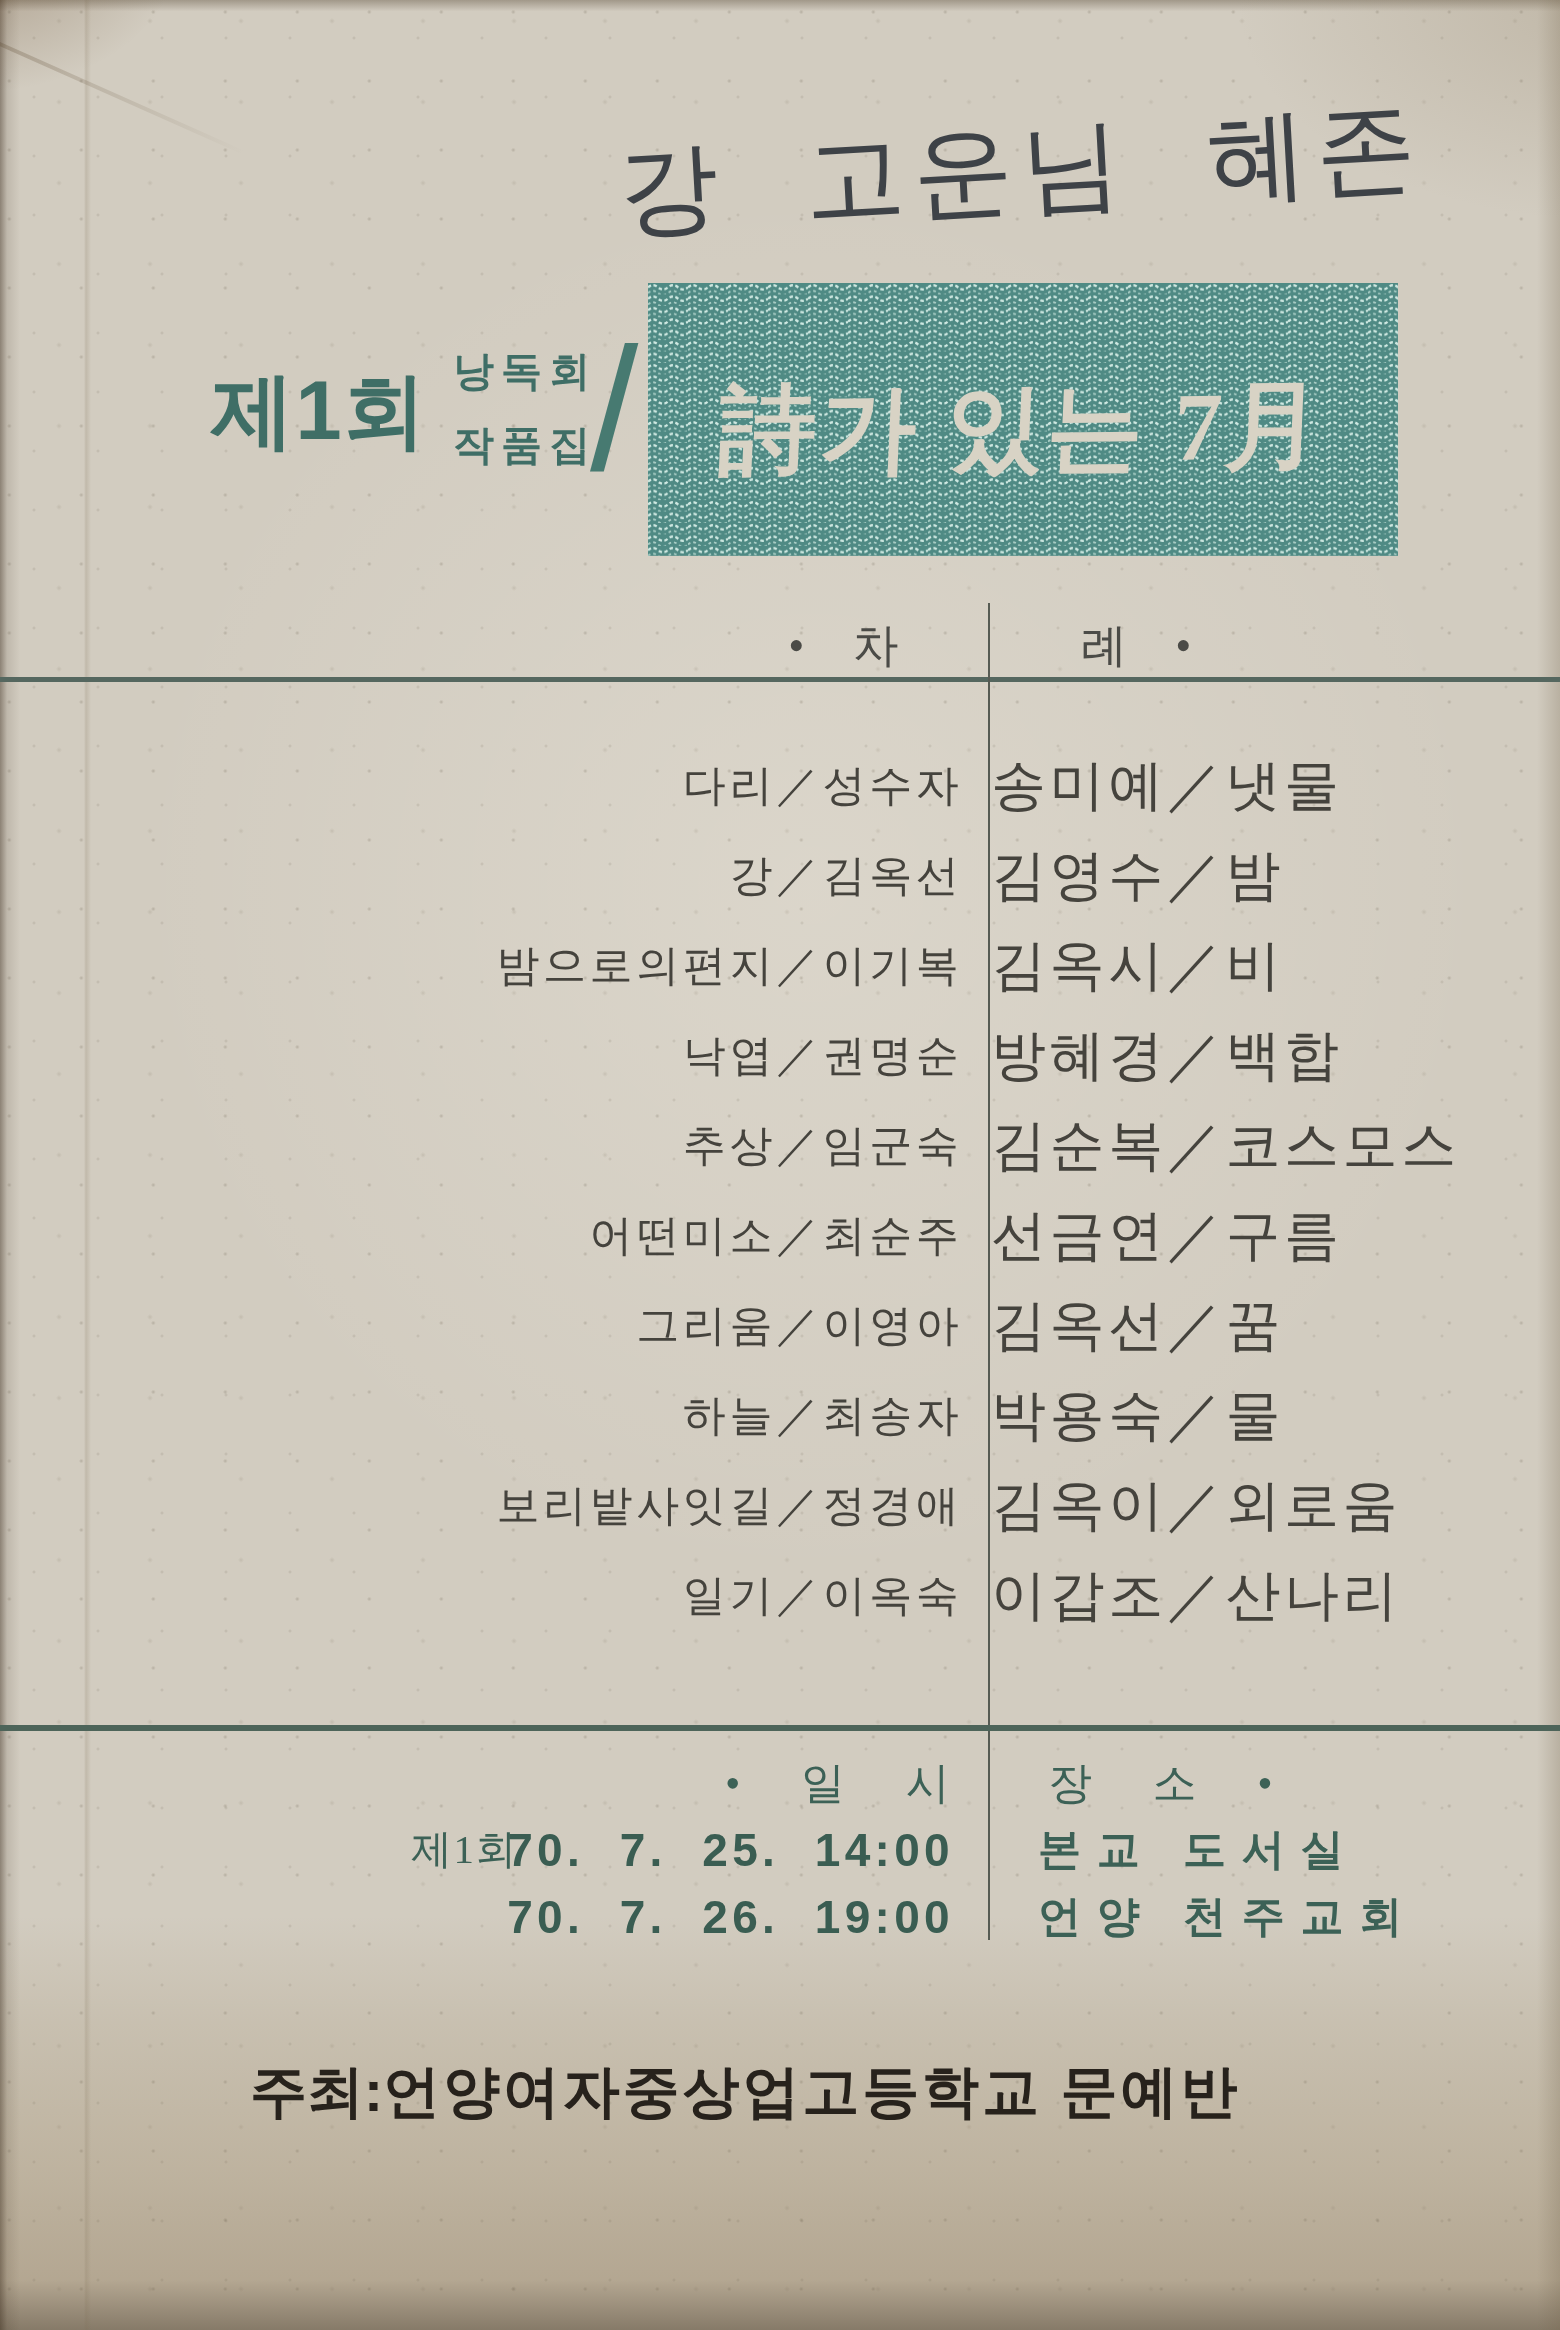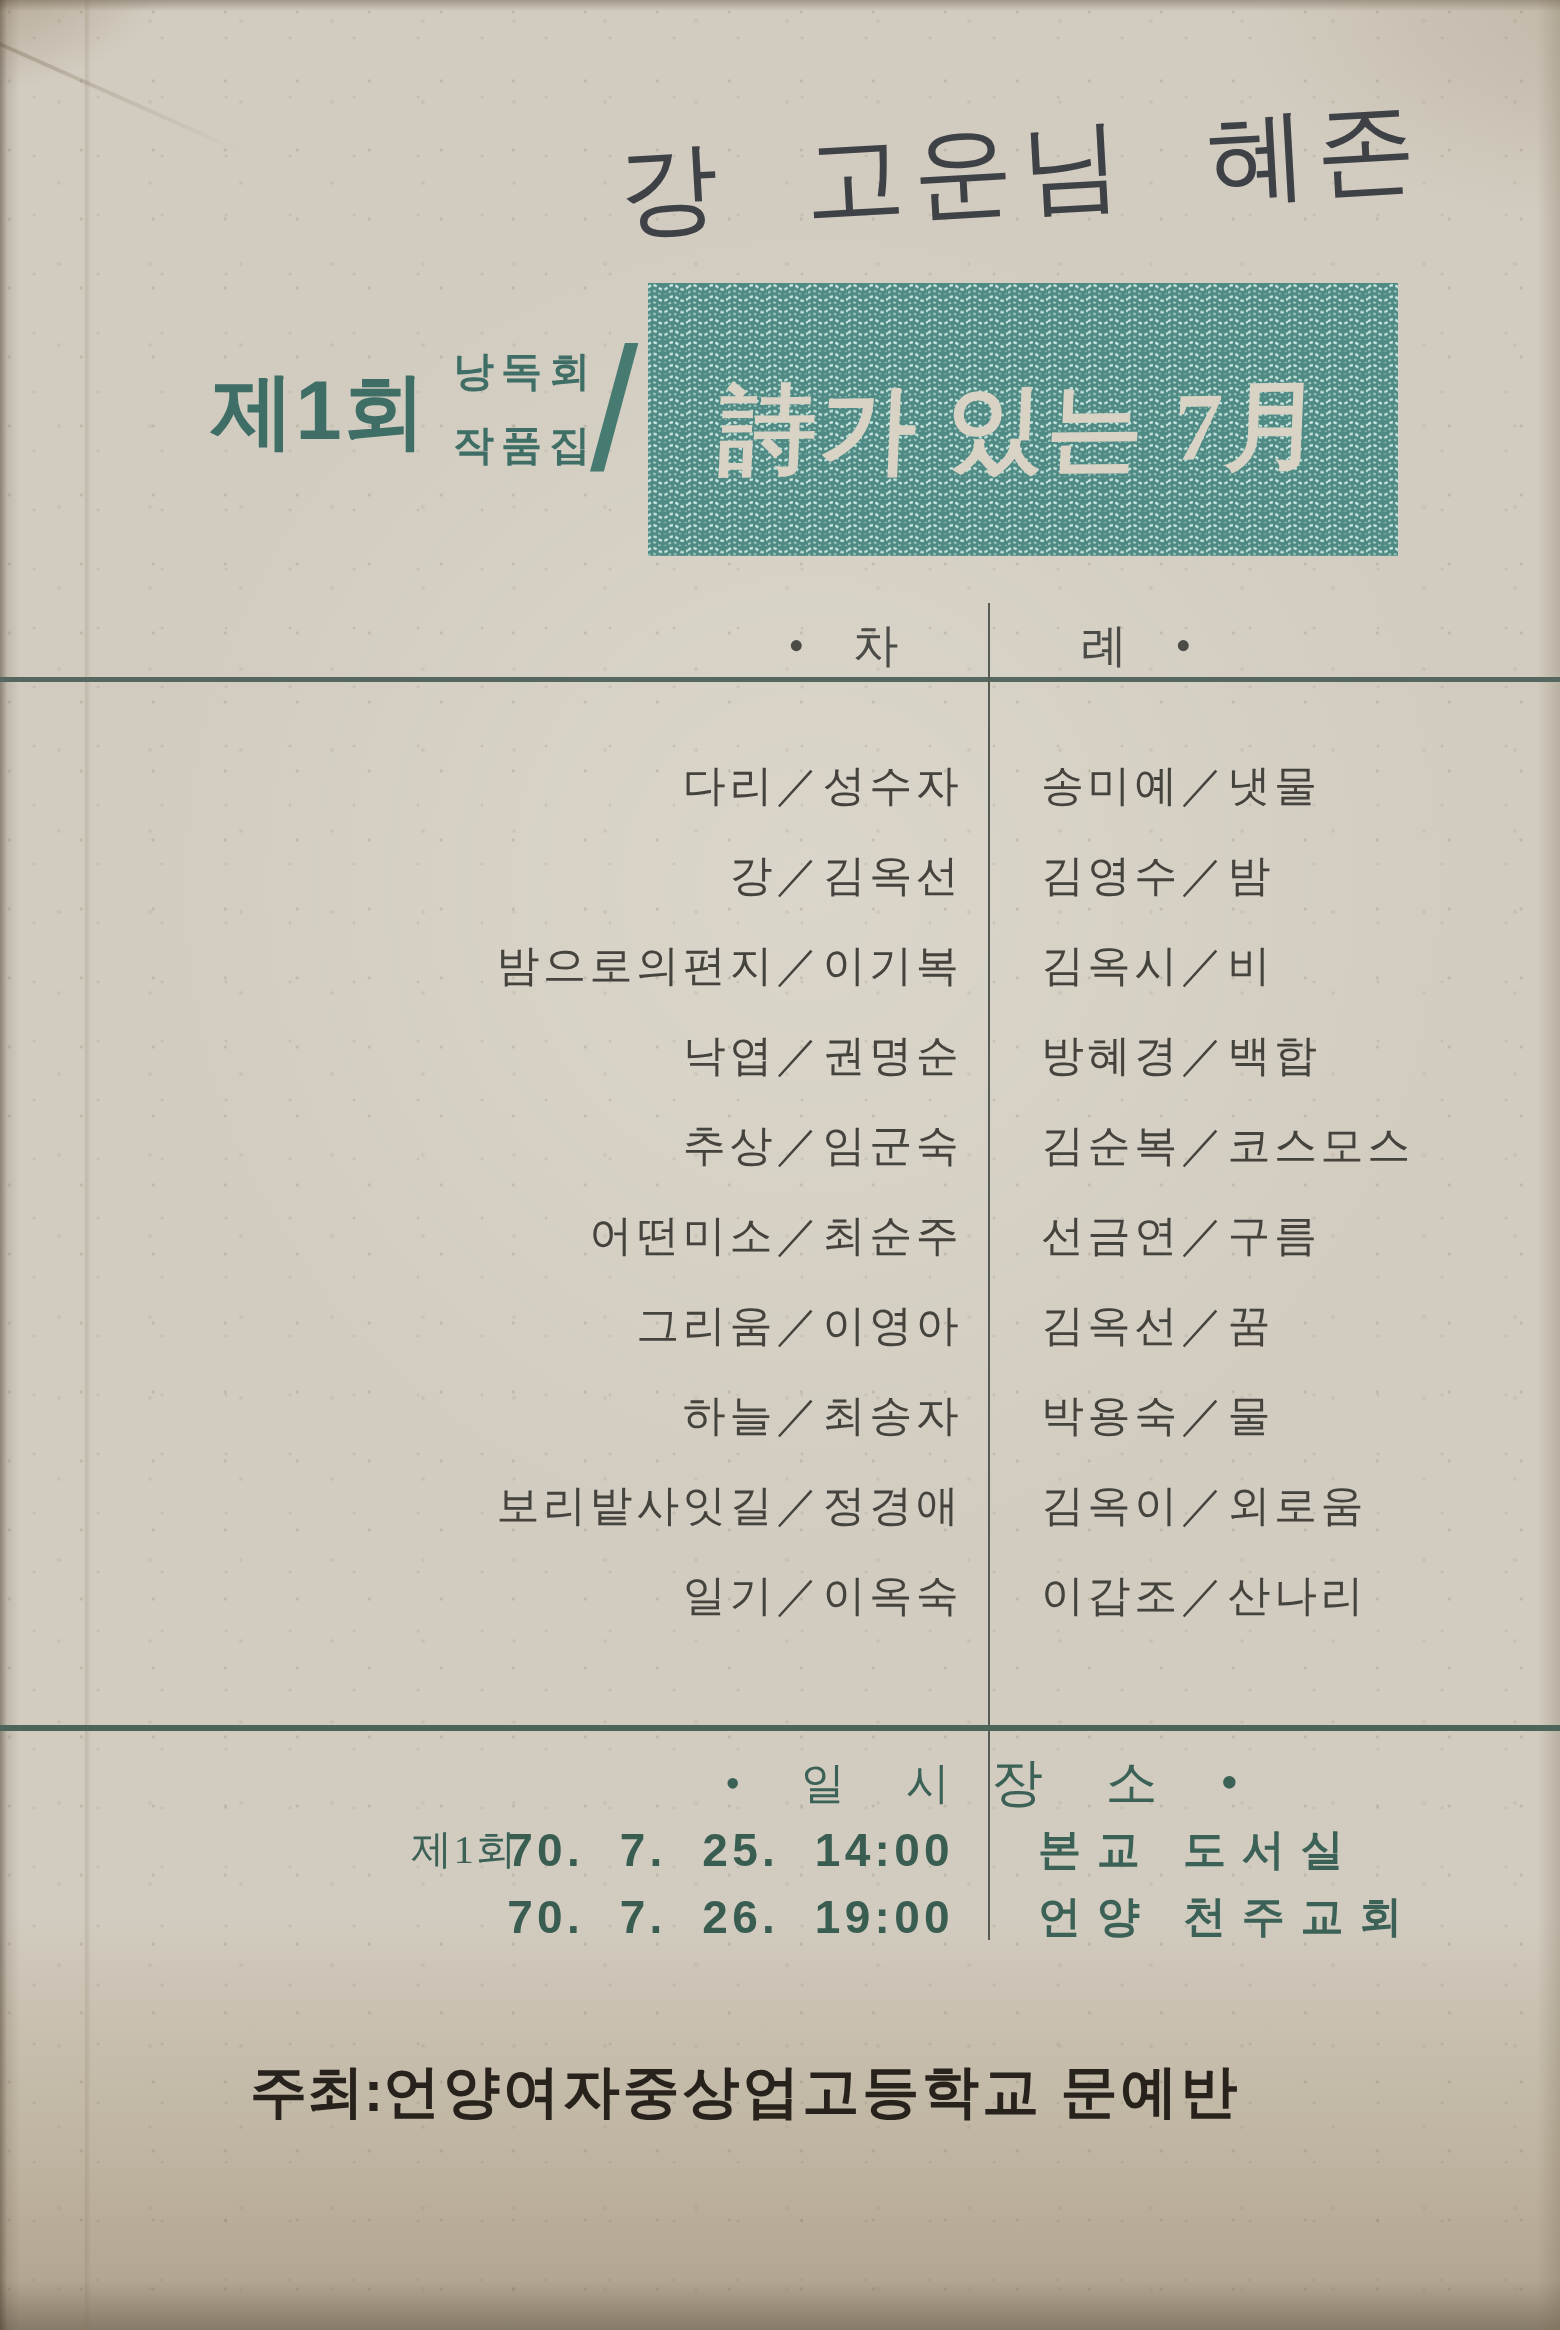--- a/index.html
+++ b/index.html
@@ -87,35 +87,35 @@
   }
   .toc-header .hcell-l{width:991px;text-align:right;padding-right:91px;box-sizing:border-box;}
   .toc-header .hcell-r{padding-left:90px;}
   .toc-rows{position:absolute;left:0;top:741px;width:1560px;}
   .toc-row{display:flex;height:90px;align-items:center;}
   .toc-left{
     width:991px;text-align:right;padding-right:28.6px;box-sizing:border-box;
     font-size:43px;letter-spacing:3.6px;color:#45433d;white-space:nowrap;
   }
   .toc-right{
-    padding-left:50px;font-size:43px;letter-spacing:3.6px;color:#45433d;white-space:nowrap;
+    font-size:55px;letter-spacing:3.6px;color:#45433d;white-space:nowrap;
   }
 
   
   .sched-row{position:absolute;left:0;width:1560px;display:flex;align-items:center;}
   .sched-header{top:1753px;height:60px;}
   .sched-1{top:1818px;height:63px;}
   .sched-2{top:1885px;height:63px;text-align:right;}
   .sched-left{
     position:relative;width:991px;box-sizing:border-box;
     display:flex;align-items:center;justify-content:flex-end;
     padding-right:37px;
   }
   .sched-header .sched-left{font-size:44px;color:#3c6156;word-spacing:41px;letter-spacing:4.3px;}
-  .sched-header .sched-right{font-size:52px;color:#3c6156;word-spacing:41px;letter-spacing:4.3px;}
+  .sched-header .sched-right{font-size:44px;color:#3c6156;word-spacing:41px;letter-spacing:4.3px;padding-left:57px;}
   .sched-label{
     position:absolute;left:411px;font-size:41px;color:#3c6156;letter-spacing:1.4px;
   }
   .sched-datetime{
     font-family:"Liberation Sans","DejaVu Sans",sans-serif;
     font-weight:600;font-size:46px;color:#3a5d52;
     letter-spacing:4.3px;word-spacing:18.6px;white-space:nowrap;
   }
   .sched-place{
     font-family:"Liberation Sans","DejaVu Sans",sans-serif;

